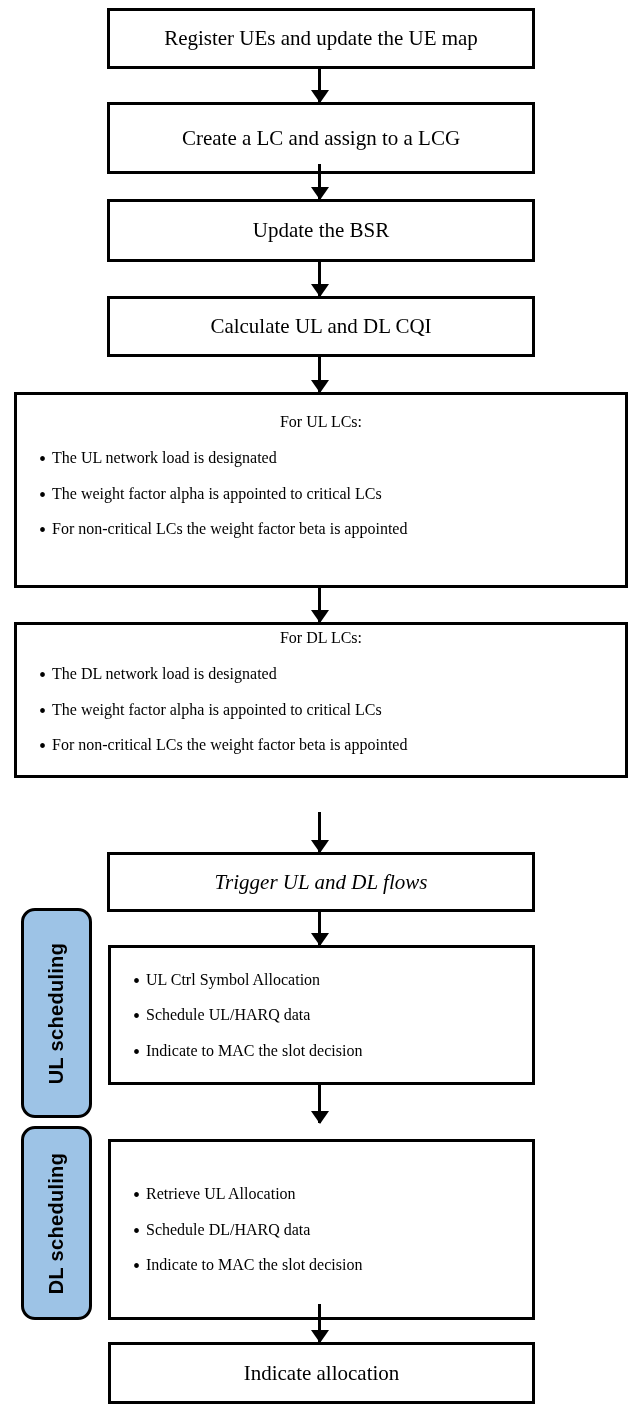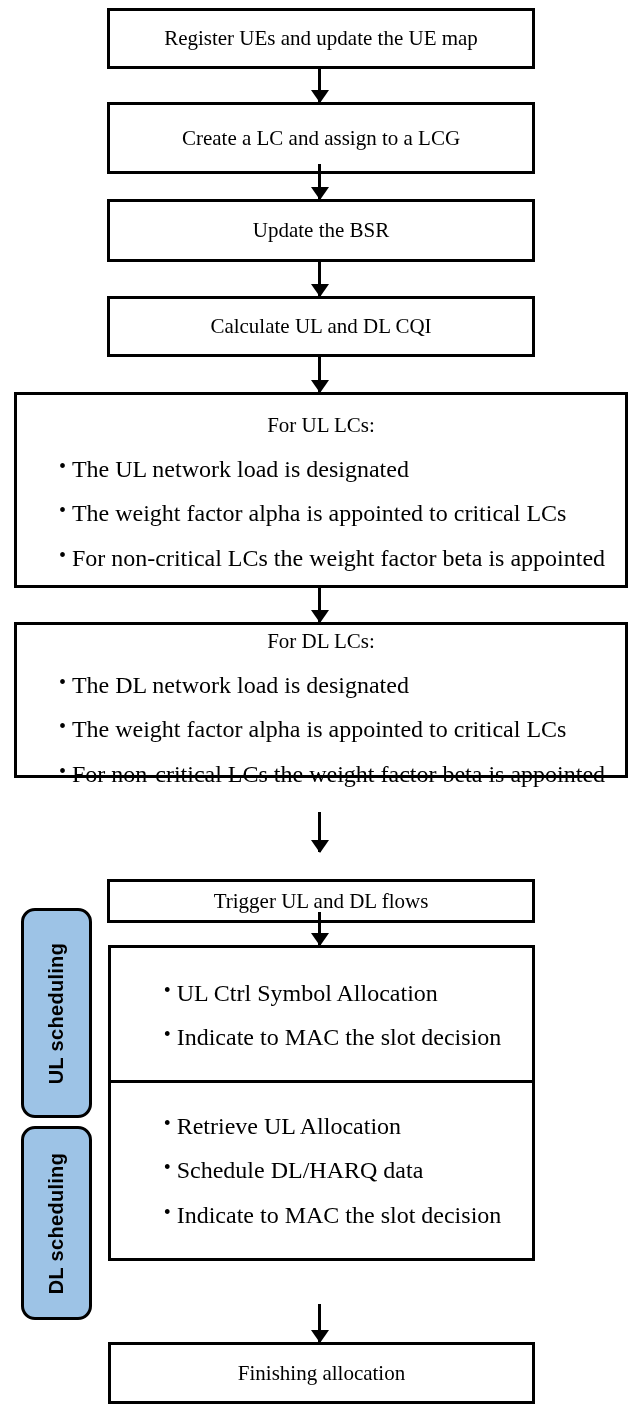--- a/index.html
+++ b/index.html
@@ -16,58 +16,57 @@
   }
 
   
   .node {
     position: absolute;
     border: 3px solid #000000;
     background: #ffffff;
     display: flex;
     flex-direction: column;
     justify-content: center;
-    align-items: center;
   }
   .node.narrow { left: 107px; width: 428px; }
   .node.wide   { left: 14px;  width: 614px; }
   .node.inset  { left: 108px; width: 427px; }
 
   .node-title {
     text-align: center;
     font-size: 21px;
     line-height: 1.15;
     font-family: "Liberation Serif", serif;
   }
 
   .bullets {
     list-style: none;
     padding: 0 0 0 22px;
   }
   .bullets li {
     position: relative;
-    font-size: 24px;
+    font-size: 16px;
     line-height: 1.1;
     padding-left: 13px;
     margin: 0 0 18px 0;
     white-space: nowrap;
   }
   .bullets li:last-child { margin-bottom: 0; }
   .bullets li::before {
     content: "\2022";
     position: absolute;
     left: 0;
     top: -1px;
     font-size: 20px;
   }
   .bullets.indented { }
 
   .group-head {
     text-align: center;
-    font-size: 21px;
+    font-size: 16px;
     margin-bottom: 18px;
   }
 
   
   .arrow {
     position: absolute;
     left: 318px;
     width: 3px;
     background: #000000;
   }
@@ -140,45 +139,46 @@
 <div class="node wide" style="top:622px;height:156px;justify-content:flex-start;padding-top:4px;">
   <div class="group-head">For DL LCs:</div>
   <ul class="bullets">
     <li>The DL network load is designated</li>
     <li>The weight factor alpha is appointed to critical LCs</li>
     <li>For non-critical LCs the weight factor beta is appointed</li>
   </ul>
 </div>
 <div class="arrow" style="top:812px;height:40px;"></div>
 
-<div class="node narrow" style="top:879px;height:44px;">
+<div class="node narrow" style="top:852px;height:60px;font-style:italic;">
   <div class="node-title">Trigger UL and DL flows</div>
 </div>
 <div class="arrow" style="top:912px;height:33px;"></div>
 
 <div class="side-label" style="top:908px;height:210px;">
   <span>UL scheduling</span>
 </div>
 
 <div class="node inset" style="top:945px;height:140px;">
   <ul class="bullets indented">
     <li>UL Ctrl Symbol Allocation</li>
+    <li>Schedule UL/HARQ data</li>
     <li>Indicate to MAC the slot decision</li>
   </ul>
 </div>
 <div class="arrow" style="top:1085px;height:38px;"></div>
 
 <div class="side-label" style="top:1126px;height:194px;">
   <span>DL scheduling</span>
 </div>
 
-<div class="node inset" style="top:1080px;height:181px;">
+<div class="node inset" style="top:1139px;height:181px;">
   <ul class="bullets indented">
     <li>Retrieve UL Allocation</li>
     <li>Schedule DL/HARQ data</li>
     <li>Indicate to MAC the slot decision</li>
   </ul>
 </div>
 <div class="arrow" style="top:1304px;height:38px;"></div>
 
 <div class="node inset" style="top:1342px;height:62px;">
-  <div class="node-title">Finishing allocation</div>
+  <div class="node-title">Indicate allocation</div>
 </div>
 
 </body></html>

